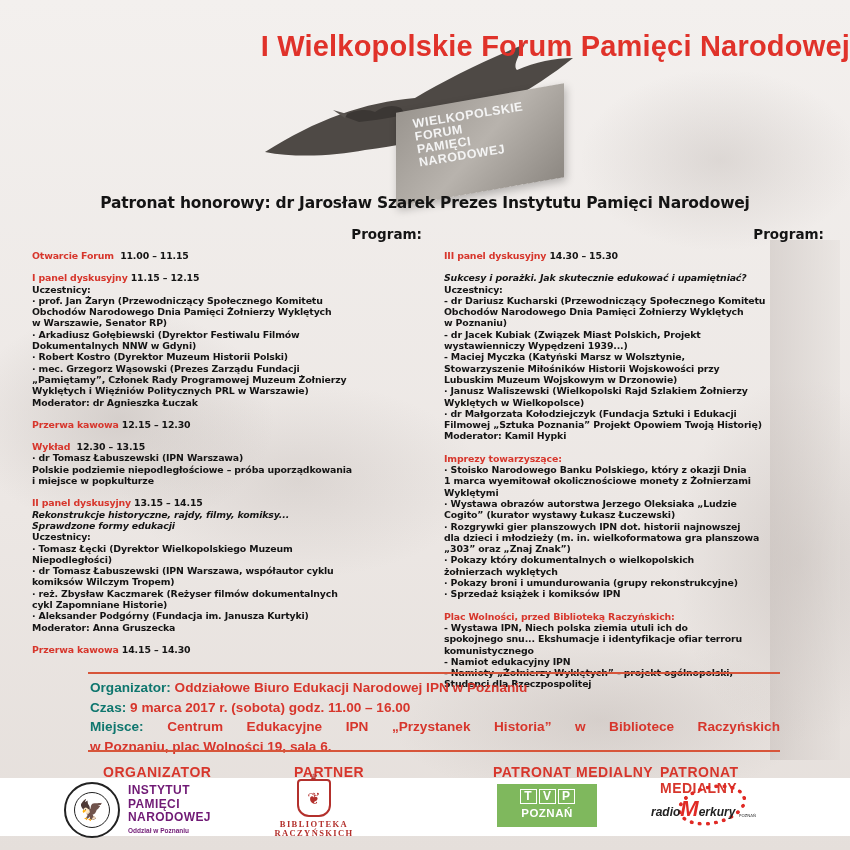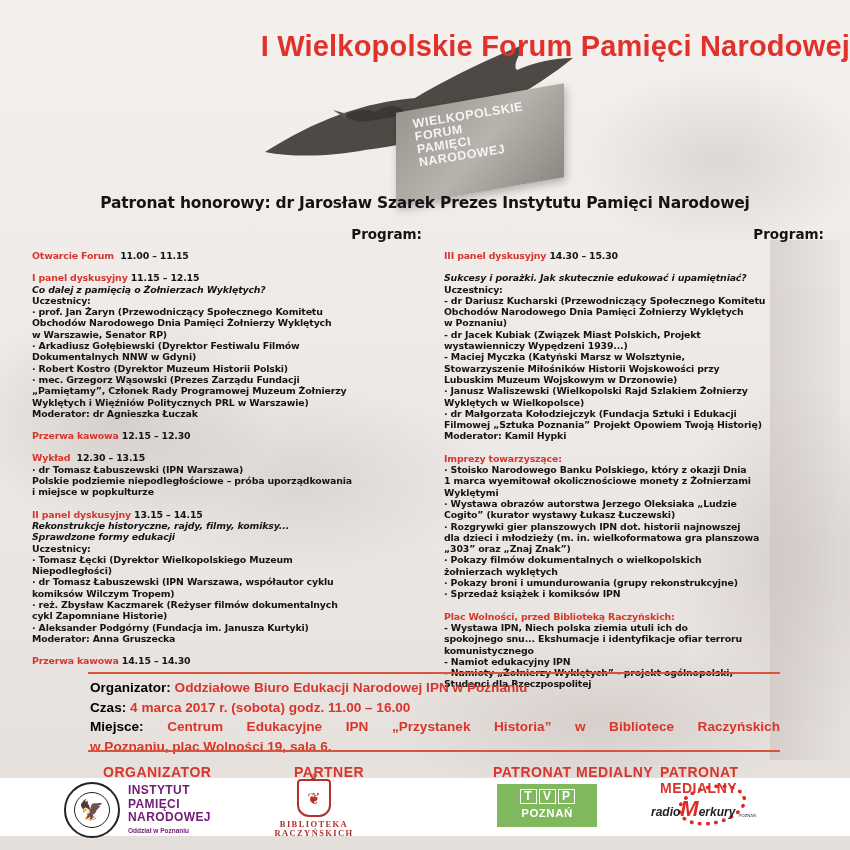--- a/index.html
+++ b/index.html
@@ -50,21 +50,21 @@
   .col.right h2 { width: 380px; }
   .red { color: #d7362c; }
   .it { font-style: italic; }
   .blk { margin-bottom: 11px; }
   .line { display: block; }
 
   .divider { position: absolute; height: 2px; background: #d7553a; z-index: 3; }
 
   .info { position: absolute; left: 90px; top: 678px; width: 690px; z-index: 3;
     font-family: "Liberation Sans", sans-serif; font-weight: bold; font-size: 13.6px; line-height: 19.5px; }
-  .info .lbl { color: #000000; }
+  .info .lbl { color: #0f766e; }
   .info .val { color: #d7362c; }
   .info .just { display: flex; justify-content: space-between; }
 
   
   .strip-labels { position: absolute; top: 764px; left: 0; width: 676px; height: 14px; z-index: 3;
     font-family: "Liberation Sans", sans-serif; font-weight: bold; font-size: 14px; color: #d7362c; letter-spacing: 0.5px; }
   .strip-labels span { position: absolute; top: 0; }
   .strip { position: absolute; top: 778px; left: 0; width: 850px; height: 58px; background: #ffffff; z-index: 2; }
   .logo { position: absolute; z-index: 3; }
   .ipn-seal { left: 64px; top: 782px; width: 56px; height: 56px; border: 2px solid #222; border-radius: 50%;
@@ -118,21 +118,20 @@
   <h2>Program:</h2>
 
   <div class="blk">
     <span class="red">Otwarcie Forum</span>&nbsp;
     <span>11.00 – 11.15</span>
   </div>
 
   <div class="blk">
     <span class="red">I panel dyskusyjny</span>
     <span>11.15 – 12.15</span>
-    <span class="line it">Co dalej z pamięcią o Żołnierzach Wyklętych?</span>
     <span class="line">Uczestnicy:</span>
     <span class="line"> · prof. Jan Żaryn (Przewodniczący Społecznego Komitetu</span>
     <span class="line">Obchodów Narodowego Dnia Pamięci Żołnierzy Wyklętych</span>
     <span class="line">w Warszawie, Senator RP)</span>
     <span class="line"> · Arkadiusz Gołębiewski (Dyrektor Festiwalu Filmów</span>
     <span class="line">Dokumentalnych NNW w Gdyni)</span>
     <span class="line"> · Robert Kostro (Dyrektor Muzeum Historii Polski)</span>
     <span class="line"> · mec. Grzegorz Wąsowski (Prezes Zarządu Fundacji</span>
     <span class="line">„Pamiętamy”, Członek Rady Programowej Muzeum Żołnierzy</span>
     <span class="line">Wyklętych i Więźniów Politycznych PRL w Warszawie)</span>
@@ -203,21 +202,21 @@
   <div class="blk">
     <span class="line red">Imprezy towarzyszące:</span>
     <span class="line"> · Stoisko Narodowego Banku Polskiego, który z okazji Dnia</span>
     <span class="line">1 marca wyemitował okolicznościowe monety z Żołnierzami</span>
     <span class="line">Wyklętymi</span>
     <span class="line"> · Wystawa obrazów autorstwa Jerzego Oleksiaka „Ludzie</span>
     <span class="line">Cogito” (kurator wystawy Łukasz Łuczewski)</span>
     <span class="line"> · Rozgrywki gier planszowych IPN dot. historii najnowszej</span>
     <span class="line">dla dzieci i młodzieży (m. in. wielkoformatowa gra planszowa</span>
     <span class="line">„303” oraz „Znaj Znak”)</span>
-    <span class="line"> · Pokazy filmów dokumentalnych o wielkopolskich</span>
+    <span class="line"> · Pokazy który dokumentalnych o wielkopolskich</span>
     <span class="line">żołnierzach wyklętych</span>
     <span class="line"> · Pokazy broni i umundurowania (grupy rekonstrukcyjne)</span>
     <span class="line"> · Sprzedaż książek i komiksów IPN</span>
   </div>
 
   <div class="blk">
     <span class="line red">Plac Wolności, przed Biblioteką Raczyńskich:</span>
     <span class="line"> - Wystawa IPN, Niech polska ziemia utuli ich do</span>
     <span class="line">spokojnego snu... Ekshumacje i identyfikacje ofiar terroru</span>
     <span class="line">komunistycznego</span>
@@ -230,21 +229,21 @@
 <div class="divider" style="left:88px; top:672px; width:372px;"></div>
 <div class="divider" style="left:460px; top:672px; width:320px;"></div>
 
 <div class="info">
   <div>
     <span class="lbl">Organizator:</span>
     <span class="val">Oddziałowe Biuro Edukacji Narodowej IPN w Poznaniu</span>
   </div>
   <div>
     <span class="lbl">Czas:</span>
-    <span class="val">4 marca 2017 r. (sobota) godz. 11.00 – 16.00</span>
+    <span class="val">9 marca 2017 r. (sobota) godz. 11.00 – 16.00</span>
   </div>
   <div class="just">
     <span class="lbl">Miejsce:</span>
     <span class="val">Centrum</span>
     <span class="val">Edukacyjne</span>
     <span class="val">IPN</span>
     <span class="val">„Przystanek</span>
     <span class="val">Historia”</span>
     <span class="val">w</span>
     <span class="val">Bibliotece</span>

